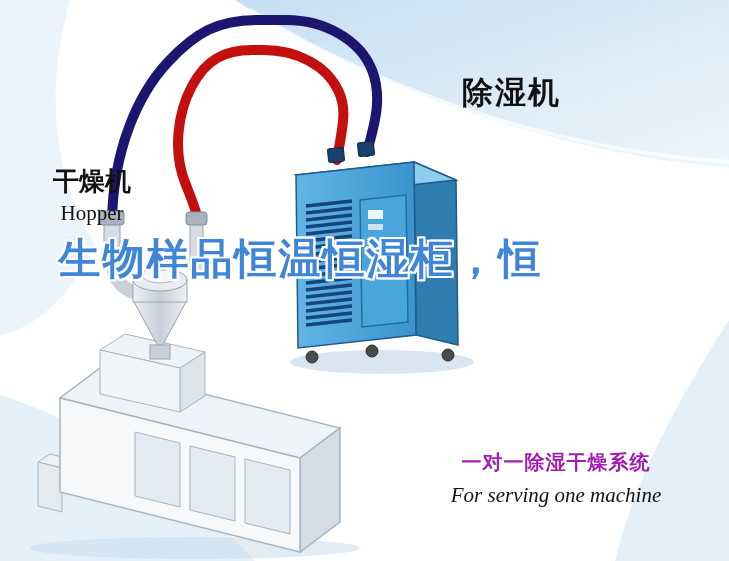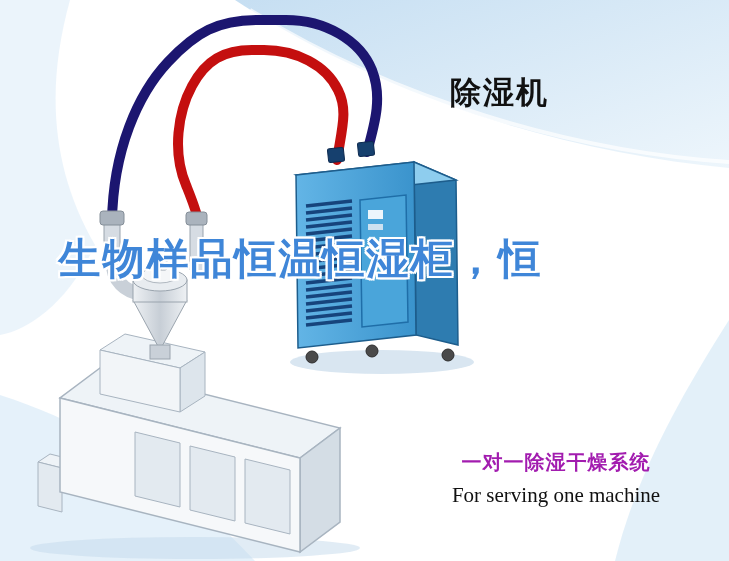--- a/index.html
+++ b/index.html
@@ -12,35 +12,35 @@
     font-family:"Liberation Sans", sans-serif;
   }
   .canvas svg{position:absolute;left:0;top:0;}
 
   .label{position:absolute;z-index:5;}
   .label-dryer{left:42px;top:164px;width:100px;text-align:center;}
   .label-dryer .cn{font-size:26px;font-weight:bold;color:#111;}
   .label-dryer .en{font-family:"Liberation Serif", serif;font-size:21px;color:#111;margin-top:2px;}
 
   .label-dehum{left:450px;top:72px;width:170px;text-align:left;}
-  .label-dehum .cn{font-size:31px;font-weight:bold;color:#111;letter-spacing:2px;}
+  .label-dehum .cn{font-size:31px;font-weight:bold;color:#111;letter-spacing:2px;margin-left:12px;}
   .label-dehum .en{font-family:"Liberation Serif", serif;font-size:22px;color:#111;margin-top:4px;}
 
   .watermark{
     left:0;top:232px;width:601px;text-align:center;
     font-size:42px;font-weight:bold;line-height:1.28;
     color:#3f86d8;letter-spacing:2px;
     text-shadow:-2px -2px 0 #fff, 2px -2px 0 #fff, -2px 2px 0 #fff, 2px 2px 0 #fff,
                  0 -2px 0 #fff, 0 2px 0 #fff, -2px 0 0 #fff, 2px 0 0 #fff;
     z-index:6;
   }
 
   .caption-block{left:400px;top:449px;width:312px;text-align:center;z-index:5;}
   .caption-block .cn{font-size:20px;font-weight:600;color:#a21caf;letter-spacing:1px;}
-  .caption-block .en{font-family:"Liberation Serif", serif;font-size:21px;color:#111;margin-top:7px;}
+  .caption-block .en{font-family:"Liberation Serif", serif;font-size:21px;color:#111;margin-top:7px;font-style:italic;}
 </style>
 </head>
 <body>
 
 <div class="canvas">
 
   <svg width="729" height="561" viewBox="0 0 729 561">
     <defs>
       <linearGradient id="bgTR" x1="0" y1="0" x2="1" y2="1">
         <stop offset="0" stop-color="#bcd9f0"></stop>
@@ -115,20 +115,24 @@
 
       <path d="M133,300 L160,350 L187,300 Z" fill="url(#metal)" stroke="#9aa4ae"></path>
       <rect x="133" y="280" width="54" height="22" fill="url(#metal)" stroke="#9aa4ae"></rect>
       <ellipse cx="160" cy="280" rx="27" ry="11" fill="#e8ecf0" stroke="#9aa4ae"></ellipse>
       <ellipse cx="160" cy="275" rx="18" ry="8" fill="#f4f6f8" stroke="#b0b8c0"></ellipse>
       <rect x="153" y="258" width="14" height="12" rx="2" fill="#c9d0d8" stroke="#9aa4ae"></rect>
       <rect x="150" y="345" width="20" height="14" fill="#c9d0d8" stroke="#9aa4ae"></rect>
     </g>
   </svg>
 
+  <div class="label label-dryer">
+    <div class="cn">干燥机</div>
+    <div class="en">Hopper</div>
+  </div>
 
   <div class="label label-dehum">
     <div class="cn">除湿机</div>
   </div>
 
   <div class="label watermark">
     <div>生物样品恒温恒湿柜，恒</div>
   </div>
 
   <div class="label caption-block">

